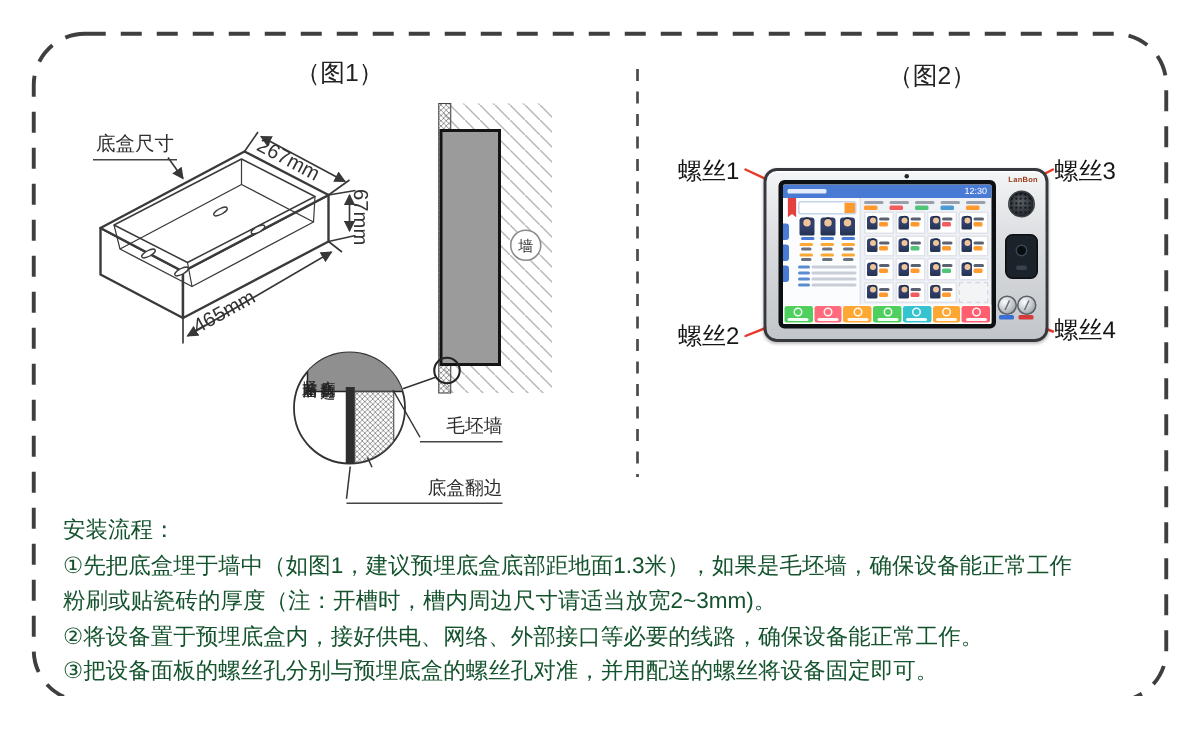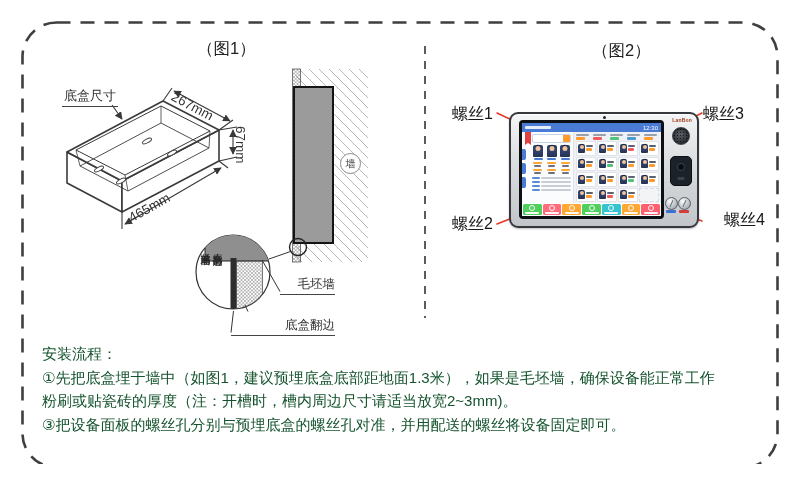--- a/index.html
+++ b/index.html
@@ -202,21 +202,21 @@
   <div class="dim dim-465">465mm</div>
   <div class="wall-badge">墙</div>
   <div class="vnote right-col">底盒翻边</div>
   <div class="vnote left-col">紧贴墙面</div>
   <div class="layer-label layer-0">毛坯墙</div>
   <div class="layer-label layer-2">底盒翻边</div>
 
   <div class="screw-label" style="left:452px;top:104px;">螺丝1</div>
   <div class="screw-label" style="left:452px;top:214px;">螺丝2</div>
   <div class="screw-label" style="left:703px;top:104px;text-align:center;">螺丝3</div>
-  <div class="screw-label" style="left:724px;top:210px;">螺丝4</div>
+  <div class="screw-label" style="left:703px;top:210px;">螺丝4</div>
 
   <div class="device">
     <div class="cam-dot"></div>
     <div class="brand">LanBon</div>
 
     <div class="screen-frame">
       <div class="screen">
         <div class="scr-header" style="background: rgb(74, 123, 212);">
           <div class="hdr-bar"></div>
           <div class="hdr-time">12:30</div>
@@ -463,16 +463,17 @@
     <div class="knob knob-1"></div>
     <div class="knob knob-2"></div>
     <div class="knob-lbl blue"></div>
     <div class="knob-lbl red"></div>
   </div>
 
   <div class="instructions">
     <div>安装流程：</div>
     <div>①先把底盒埋于墙中（如图1，建议预埋底盒底部距地面1.3米），如果是毛坯墙，确保设备能正常工作</div>
     <div>粉刷或贴瓷砖的厚度（注：开槽时，槽内周边尺寸请适当放宽2~3mm)。</div>
+    <div>②将设备置于预埋底盒内，接好供电、网络、外部接口等必要的线路，确保设备能正常工作。</div>
     <div>③把设备面板的螺丝孔分别与预埋底盒的螺丝孔对准，并用配送的螺丝将设备固定即可。</div>
   </div>
 
 </div>
 
 </body></html>

